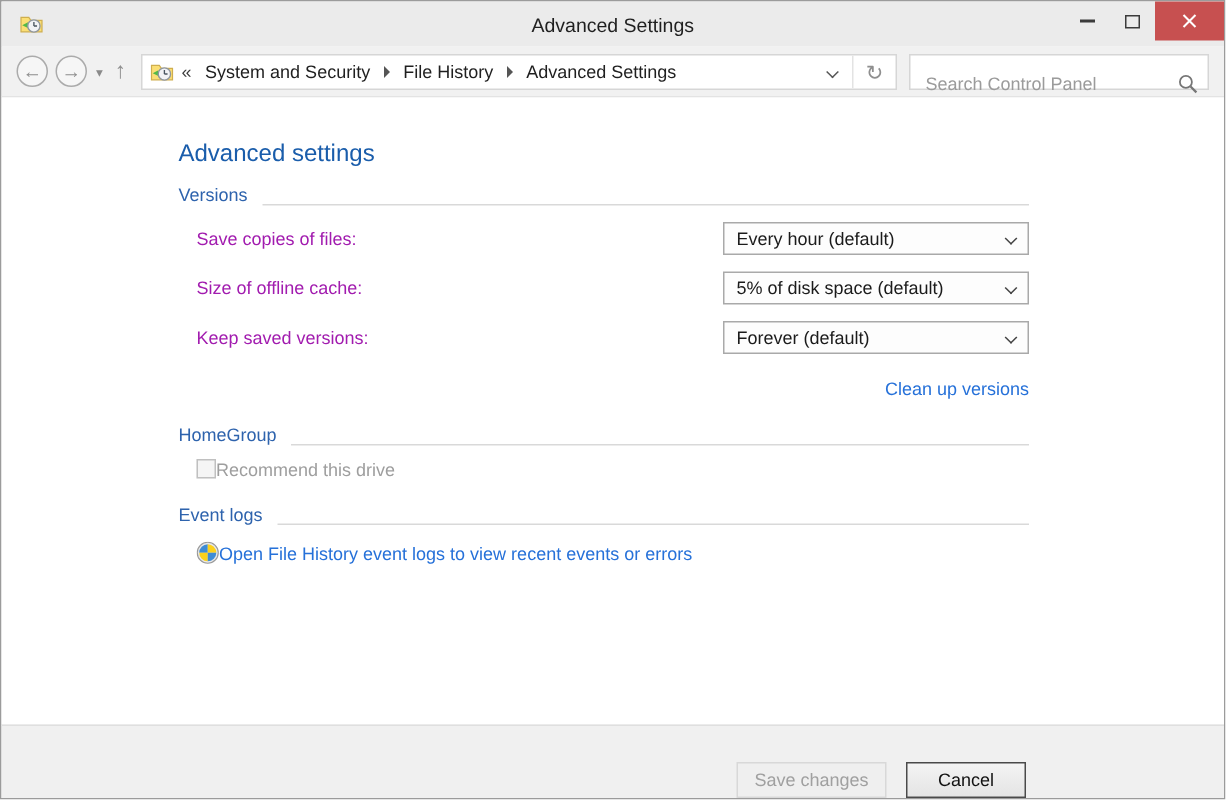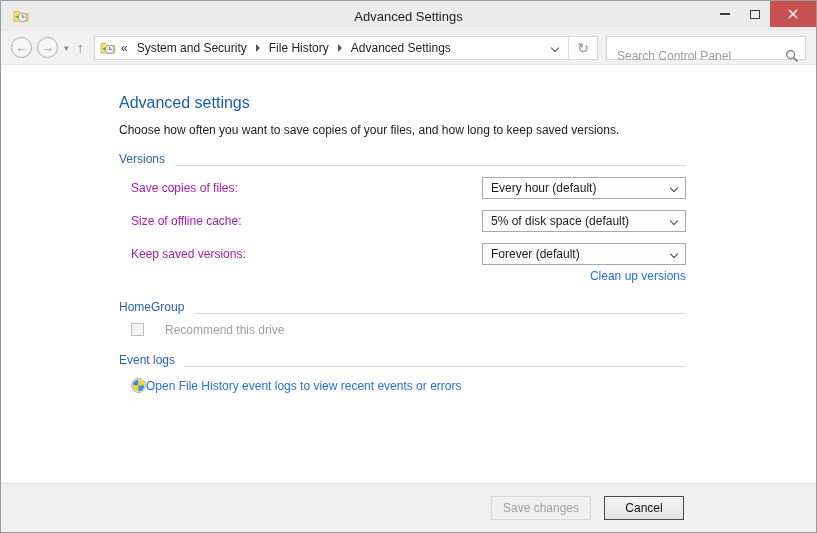--- a/index.html
+++ b/index.html
@@ -40,32 +40,32 @@
   .content{flex:1;background:#fff;padding:29px 0 0 118px;}
   .inner{width:567px;}
   .page-heading{font-size:16px;font-weight:400;color:#1a5dab;margin:0 0 11px 0;}
   .intro{margin:0 0 15px 0;color:#1b1b1b;}
   .section-header{display:flex;align-items:flex-end;color:#2e63ad;}
   .section-line{flex:1;height:1px;background:#d9d9d9;margin-left:10px;}
   .vrow{display:flex;align-items:center;justify-content:space-between;margin:11px 0 0 12px;}
   .vrow .vlabel{color:#a21caf;}
   .selectbox{width:204px;height:22px;border:1px solid #a9a9a9;background:#fdfdfd;display:flex;align-items:center;justify-content:space-between;padding:0 8px;cursor:default;}
   .selectbox .chev{border-color:#444;}
-  .cleanup{width:567px;text-align:right;margin-top:4px;}
+  .cleanup{width:567px;text-align:right;margin-top:16px;}
   .link{color:#2671d9;cursor:pointer;text-decoration:none;}
   .hg-header{margin-top:17px;}
   .hg-text{margin:11px 0 0 12px;}
-  .hg-check{display:flex;align-items:flex-start;margin:9px 0 0 12px;gap:21px;}
+  .hg-check{display:flex;align-items:flex-start;margin:9px 0 0 12px;gap:0;}
   .checkbox{width:13px;height:13px;border:1px solid #c0c0c0;background:#f5f5f5;flex:none;}
   .check-label{color:#9e9e9e;}
   .el-header{margin-top:16px;}
   .el-link-row{display:flex;align-items:center;gap:0;margin:11px 0 0 12px;}
 
   
-  .footer{height:49px;background:#f0f0f0;border-top:1px solid #dfdfdf;display:flex;align-items:center;justify-content:flex-end;padding-right:132px;gap:13px;flex:none;}
+  .footer{height:49px;background:#f0f0f0;border-top:1px solid #dfdfdf;display:flex;align-items:flex-end;justify-content:flex-end;padding-right:132px;gap:13px;flex:none;}
   .btn{height:24px;display:flex;align-items:center;justify-content:center;font-size:12px;padding:0 10px;cursor:default;}
   .btn.save{min-width:100px;background:#efefef;border:1px solid #d8d8d8;color:#a0a0a0;}
   .btn.cancel{min-width:80px;background:linear-gradient(#f4f4f4,#e4e4e4);border:1px solid #4a4a4a;color:#111;}
 </style>
 </head>
 <body>
 
 <div class="window">
 
   <div class="titlebar">
@@ -126,21 +126,20 @@
       <svg width="14" height="14" viewBox="0 0 14 14">
         <circle cx="5.6" cy="5.6" r="4" fill="none" stroke="#767676" stroke-width="1.2"></circle>
         <path d="M8.7,8.7 L12.6,12.6" stroke="#767676" stroke-width="1.5"></path>
       </svg>
     </div>
   </div>
 
   <div class="content">
     <div class="inner">
       <h1 class="page-heading">Advanced settings</h1>
-      <p class="intro">Choose how often you want to save copies of your files, and how long to keep saved versions.</p>
 
       <div class="section-header">
         <span>Versions</span>
         <span class="section-line"></span>
       </div>
 
       <div class="vrow">
         <span class="vlabel">Save copies of files:</span>
         <div class="selectbox">
           <span>Every hour (default)</span>

